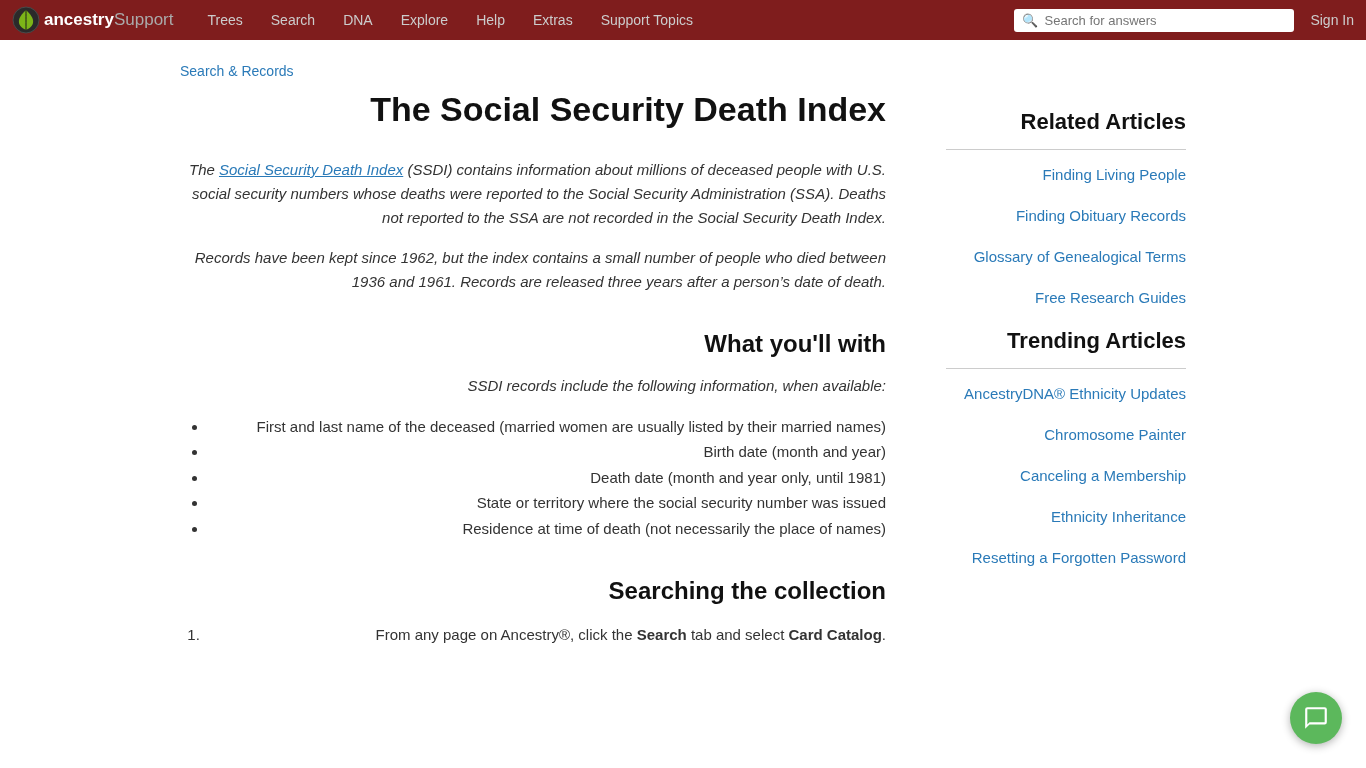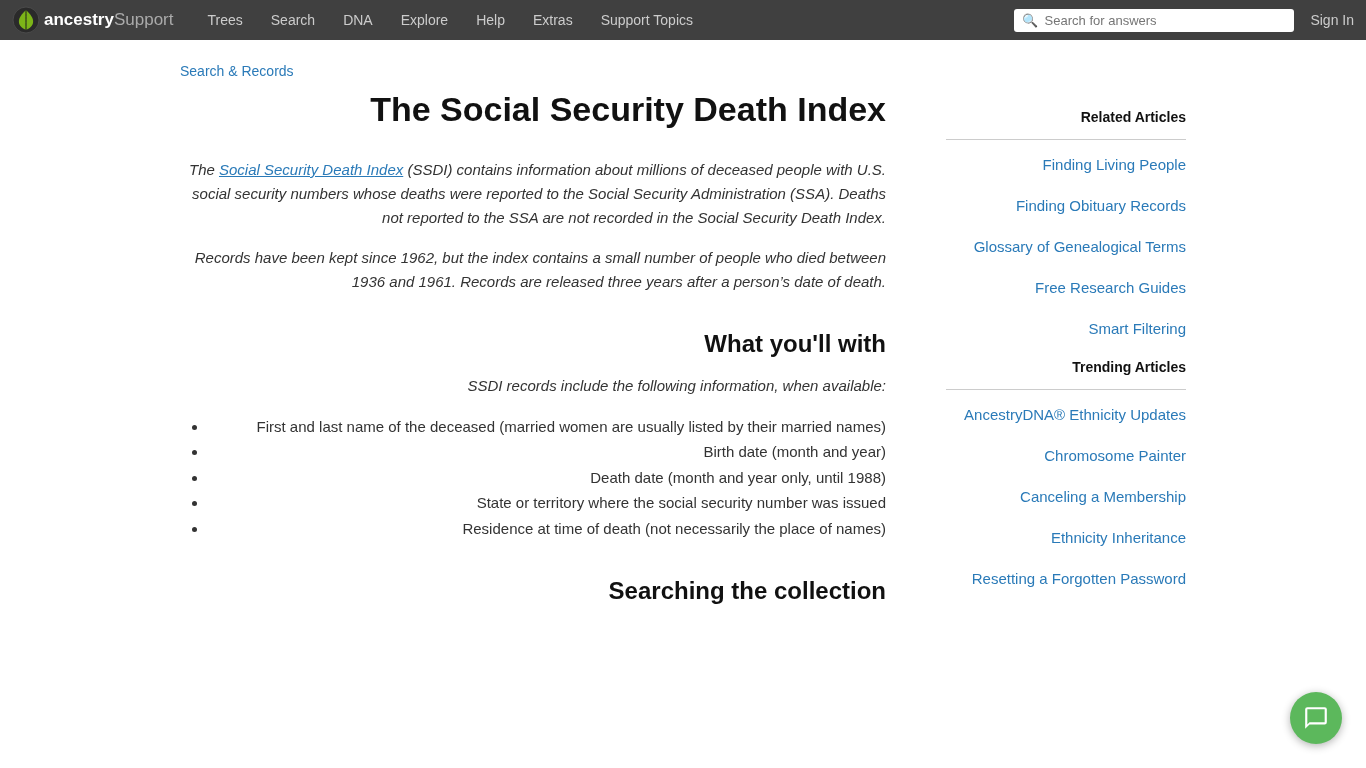--- a/index.html
+++ b/index.html
@@ -1,20 +1,20 @@
 <!DOCTYPE html>
 <html><head>
   <meta charset="utf-8">
   <style>
     * { margin: 0; padding: 0; box-sizing: border-box; }
     body { font-family: Arial, Helvetica, sans-serif; font-size: 15px; color: #333; background: #fff; }
 
     
     nav {
-      background: #404040;
+      background: #7f1d1d;
       display: flex;
       align-items: center;
       height: 40px;
       padding: 0 12px;
       gap: 0;
     }
     .nav-logo {
       display: flex;
       align-items: center;
       margin-right: 20px;
@@ -143,21 +143,21 @@
     }
     .bold { font-weight: bold; }
 
     
     .sidebar {
       width: 240px;
       flex-shrink: 0;
       padding-top: 20px;
     }
     .sidebar-section-title {
-      font-size: 14px;
+      font-size: 22px;
       font-weight: bold;
       color: #111;
       margin-bottom: 14px;
     }
     .sidebar-divider {
       border: none;
       border-top: 1px solid #ccc;
       margin-bottom: 14px;
     }
     .sidebar-link {
@@ -235,37 +235,41 @@
       <p>
         <span>The </span><a class="article-link">Social Security Death Index</a><span> (SSDI) contains information about millions of deceased people with U.S. social security numbers whose deaths were reported to the Social Security Administration (SSA). Deaths not reported to the SSA are not recorded in the Social Security Death Index.</span>
       </p>
       <p>Records have been kept since 1962, but the index contains a small number of people who died between 1936 and 1961. Records are released three years after a person’s date of death.</p>
 
       <h2 class="article-h2">What you'll with</h2>
       <p>SSDI records include the following information, when available:</p>
       <ul>
         <li>First and last name of the deceased (married women are usually listed by their married names)</li>
         <li>Birth date (month and year)</li>
-        <li>Death date (month and year only, until 1988)</li>
+        <li>Death date (month and year only, until 1981)</li>
         <li>State or territory where the social security number was issued</li>
         <li>Residence at time of death (not necessarily the place of names)</li>
       </ul>
 
       <h2 class="article-h2">Searching the collection</h2>
+      <ol>
+        <li>
+          <span>From any page on Ancestry®, click the </span><span class="bold">Search</span><span> tab and select </span><span class="bold">Card Catalog</span><span>.</span>
+        </li>
+      </ol>
     </div>
   </article>
 
   <aside class="sidebar">
     <h3 class="sidebar-section-title">Related Articles</h3>
     <hr class="sidebar-divider">
     <a class="sidebar-link">Finding Living People</a>
     <a class="sidebar-link">Finding Obituary Records</a>
     <a class="sidebar-link">Glossary of Genealogical Terms</a>
     <a class="sidebar-link">Free Research Guides</a>
-    <a class="sidebar-link">Smart Filtering</a>
 
     <div class="sidebar-section-gap">
       <h3 class="sidebar-section-title">Trending Articles</h3>
       <hr class="sidebar-divider">
       <a class="sidebar-link">AncestryDNA® Ethnicity Updates</a>
       <a class="sidebar-link">Chromosome Painter</a>
       <a class="sidebar-link">Canceling a Membership</a>
       <a class="sidebar-link">Ethnicity Inheritance</a>
       <a class="sidebar-link">Resetting a Forgotten Password</a>
     </div>

